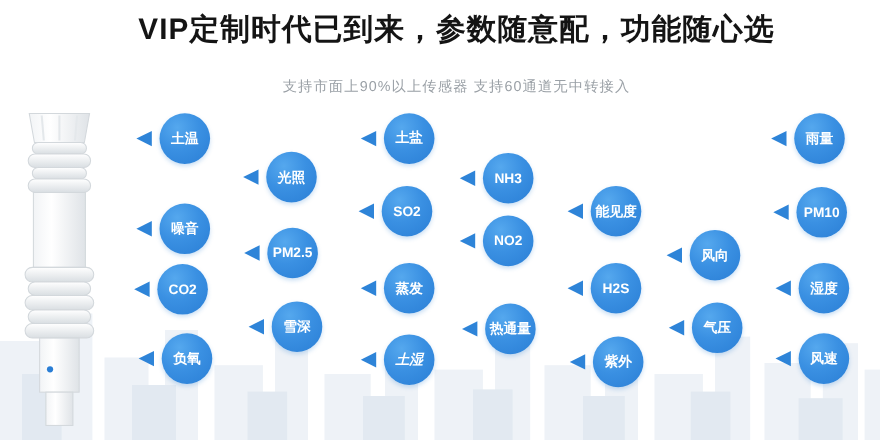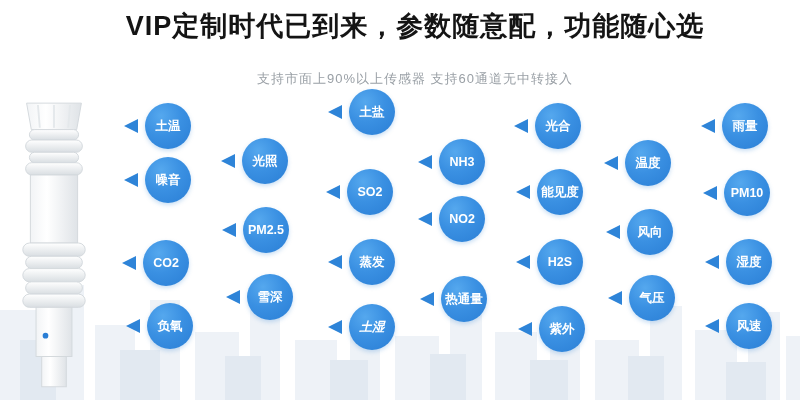--- a/index.html
+++ b/index.html
@@ -118,21 +118,21 @@
         <span class="circle">
           <span class="blabel">土温</span>
         </span>
       </div>
       <div class="bubble" style="left: 265px; top: 161px;">
         <span class="arrow"></span>
         <span class="circle">
           <span class="blabel">光照</span>
         </span>
       </div>
-      <div class="bubble" style="left: 168px; top: 180px;">
+      <div class="bubble" style="left: 168px; top: 208px;">
         <span class="arrow"></span>
         <span class="circle">
           <span class="blabel">噪音</span>
         </span>
       </div>
       <div class="bubble" style="left: 266px; top: 230px;">
         <span class="arrow"></span>
         <span class="circle">
           <span class="blabel">PM2.5</span>
         </span>
@@ -148,21 +148,21 @@
         <span class="circle">
           <span class="blabel">雪深</span>
         </span>
       </div>
       <div class="bubble" style="left: 170px; top: 326px;">
         <span class="arrow"></span>
         <span class="circle">
           <span class="blabel">负氧</span>
         </span>
       </div>
-      <div class="bubble" style="left: 372px; top: 112px;">
+      <div class="bubble" style="left: 372px; top: 126px; font-family: Liberation Mono, monospace;">
         <span class="arrow"></span>
         <span class="circle">
           <span class="blabel">土盐</span>
         </span>
       </div>
       <div class="bubble" style="left: 462px; top: 162px;">
         <span class="arrow"></span>
         <span class="circle">
           <span class="blabel">NH3</span>
         </span>
@@ -190,32 +190,20 @@
         <span class="circle">
           <span class="blabel">蒸发</span>
         </span>
       </div>
       <div class="bubble" style="left: 372px; top: 327px; font-style: italic;">
         <span class="arrow"></span>
         <span class="circle">
           <span class="blabel">土湿</span>
         </span>
       </div>
-      <div class="bubble" style="left: 558px; top: 126px;">
-        <span class="arrow"></span>
-        <span class="circle">
-          <span class="blabel">光合</span>
-        </span>
-      </div>
-      <div class="bubble" style="left: 648px; top: 163px;">
-        <span class="arrow"></span>
-        <span class="circle">
-          <span class="blabel">温度</span>
-        </span>
-      </div>
       <div class="bubble" style="left: 560px; top: 192px;">
         <span class="arrow"></span>
         <span class="circle">
           <span class="blabel">能见度</span>
         </span>
       </div>
       <div class="bubble" style="left: 650px; top: 232px;">
         <span class="arrow"></span>
         <span class="circle">
           <span class="blabel">风向</span>

